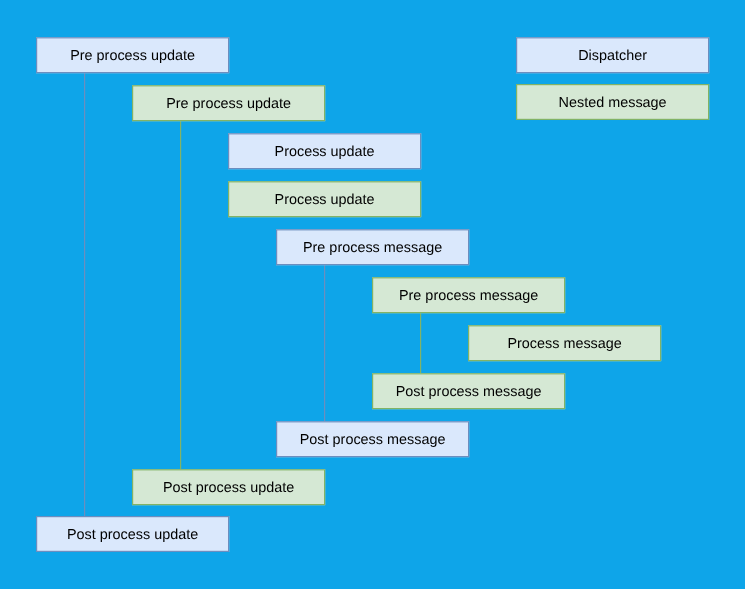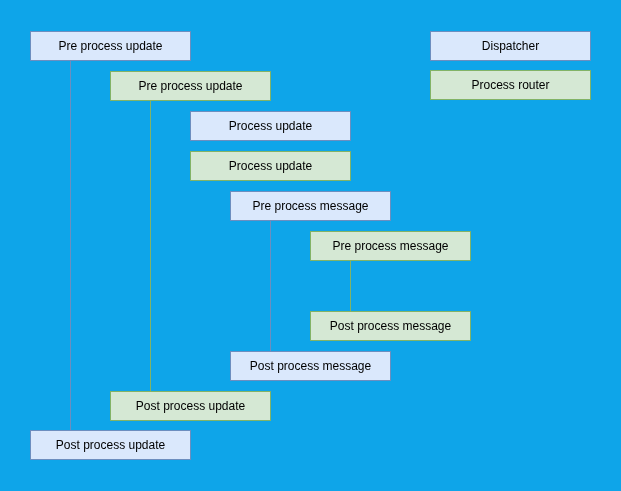--- a/index.html
+++ b/index.html
@@ -52,19 +52,20 @@
     <div class="connector dispatcher" style="left: 70px; top: 61px; height: 369px;"></div>
     <div class="connector nested_router" style="left: 150px; top: 101px; height: 290px;"></div>
     <div class="connector dispatcher" style="left: 270px; top: 221px; height: 130px;"></div>
     <div class="connector nested_router" style="left: 350px; top: 261px; height: 50px;"></div>
     <div class="node dispatcher" style="left: 30px; top: 31px; width: 161px; height: 30px;">Pre process update</div>
     <div class="node nested_router" style="left: 110px; top: 71px; width: 161px; height: 30px;">Pre process update</div>
     <div class="node dispatcher" style="left: 190px; top: 111px; width: 161px; height: 30px;">Process update</div>
     <div class="node nested_router" style="left: 190px; top: 151px; width: 161px; height: 30px;">Process update</div>
     <div class="node dispatcher" style="left: 230px; top: 191px; width: 161px; height: 30px;">Pre process message</div>
     <div class="node nested_router" style="left: 310px; top: 231px; width: 161px; height: 30px;">Pre process message</div>
+    <div class="node nested_router" style="left: 390px; top: 271px; width: 161px; height: 30px;">Process message</div>
     <div class="node nested_router" style="left: 310px; top: 311px; width: 161px; height: 30px;">Post process message</div>
     <div class="node dispatcher" style="left: 230px; top: 351px; width: 161px; height: 30px;">Post process message</div>
     <div class="node nested_router" style="left: 110px; top: 391px; width: 161px; height: 30px;">Post process update</div>
     <div class="node dispatcher" style="left: 30px; top: 430px; width: 161px; height: 30px;">Post process update</div>
     <div class="node dispatcher" style="left: 430px; top: 31px; width: 161px; height: 30px; text-align: right;">Dispatcher</div>
-    <div class="node nested_router" style="left: 430px; top: 70px; width: 161px; height: 30px;">Process router</div>
+    <div class="node nested_router" style="left: 430px; top: 70px; width: 161px; height: 30px;">Nested message</div>
   </div>
 
 </body></html>

